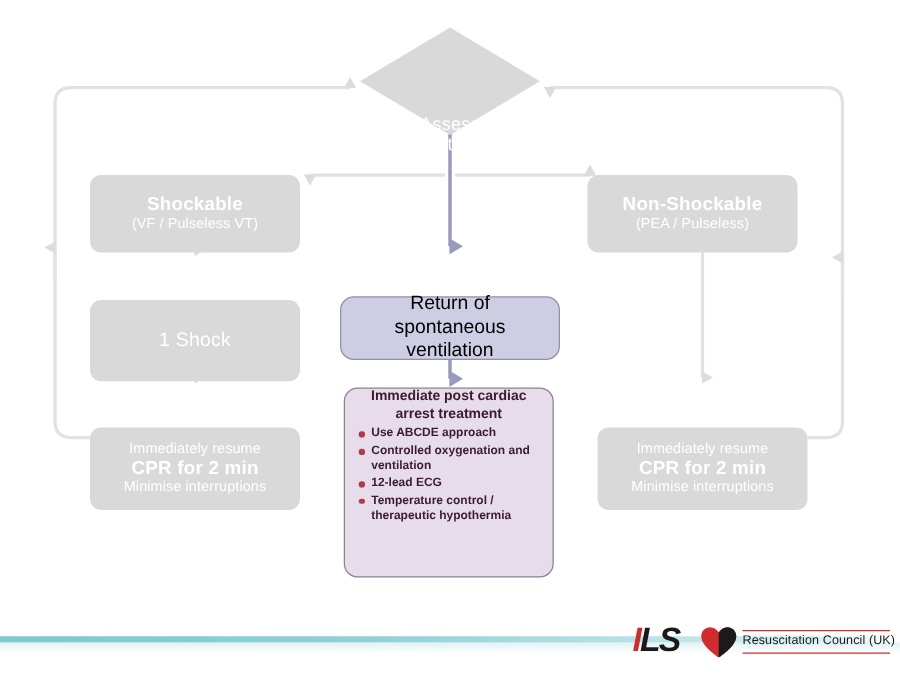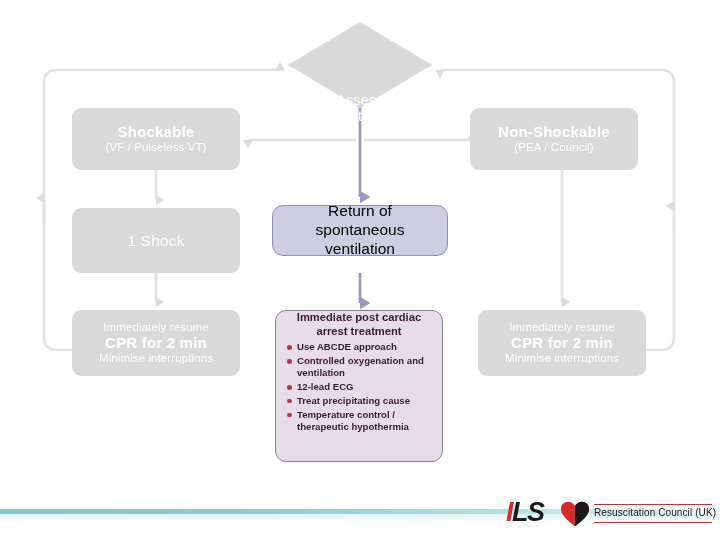--- a/index.html
+++ b/index.html
@@ -29,20 +29,21 @@
 
   
   .node {
     position: absolute;
     box-sizing: border-box;
     display: flex;
     flex-direction: column;
     align-items: center;
     justify-content: center;
     text-align: center;
+    margin-top: 32px;
   }
 
   
   .faded {
     background: #d9d9d9;
     border-radius: 9px;
     color: #ffffff;
   }
   .faded .line-main {
     font-size: 15px;
@@ -279,21 +280,21 @@
     </div>
   </div>
 
   <div id="shockable" class="node faded">
     <div class="line-main">Shockable</div>
     <div class="line-sub">(VF / Pulseless VT)</div>
   </div>
 
   <div id="nonshock" class="node faded">
     <div class="line-main">Non-Shockable</div>
-    <div class="line-sub">(PEA / Council)</div>
+    <div class="line-sub">(PEA / Pulseless)</div>
   </div>
 
   <div id="one-shock" class="node faded">
     <div class="line-main">1 Shock</div>
   </div>
 
   <div id="cpr-left" class="node faded cpr">
     <div class="line-sub">Immediately resume</div>
     <div class="line-main">CPR for 2 min</div>
     <div class="line-sub">Minimise interruptions</div>
@@ -313,21 +314,20 @@
 
   <div id="post-arrest">
     <div id="post-arrest-title">
       <div>Immediate post cardiac</div>
       <div>arrest treatment</div>
     </div>
     <ul id="post-arrest-list">
       <li>Use ABCDE approach</li>
       <li>Controlled oxygenation and ventilation</li>
       <li>12-lead ECG</li>
-      <li>Treat precipitating cause</li>
       <li>Temperature control / therapeutic hypothermia</li>
     </ul>
   </div>
 
   <div id="bottom-bar"></div>
   <div id="bottom-bar-glow"></div>
 
   <div id="logo">
     <div id="logo-ils"><span class="red">I</span><span>LS</span></div>
     <svg id="logo-heart" viewBox="0 0 30 26">

